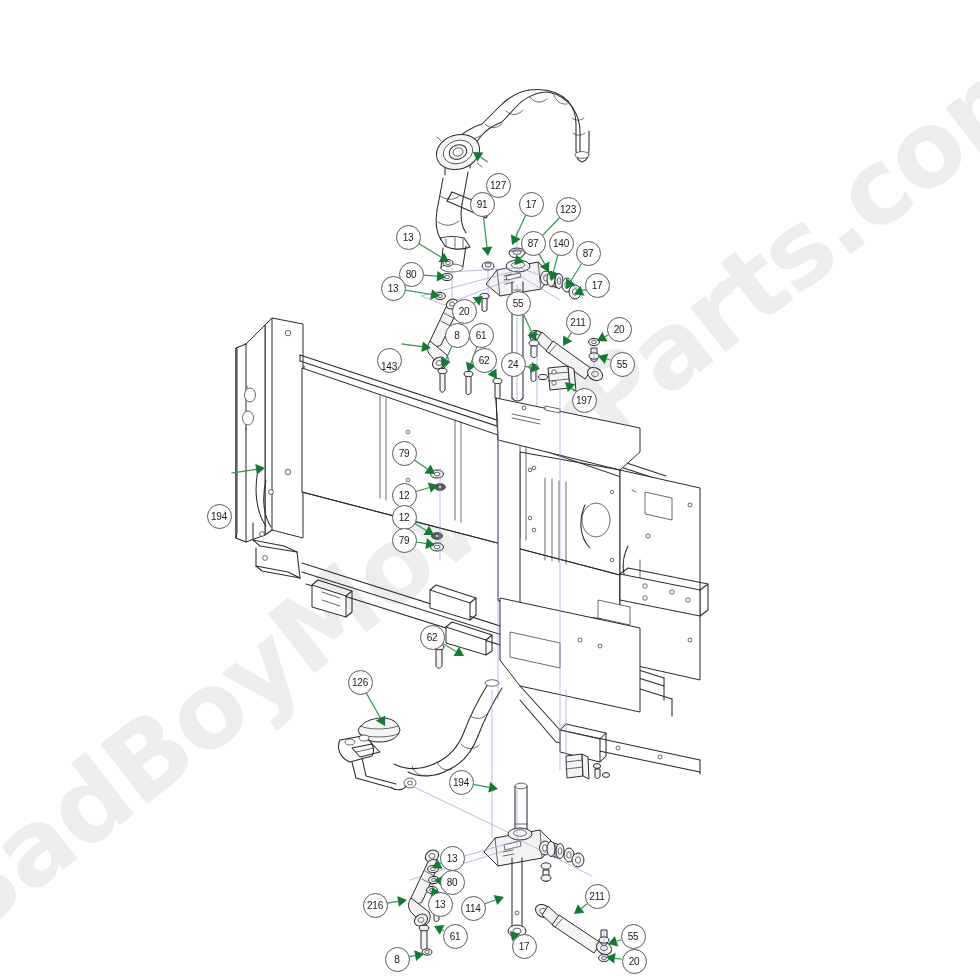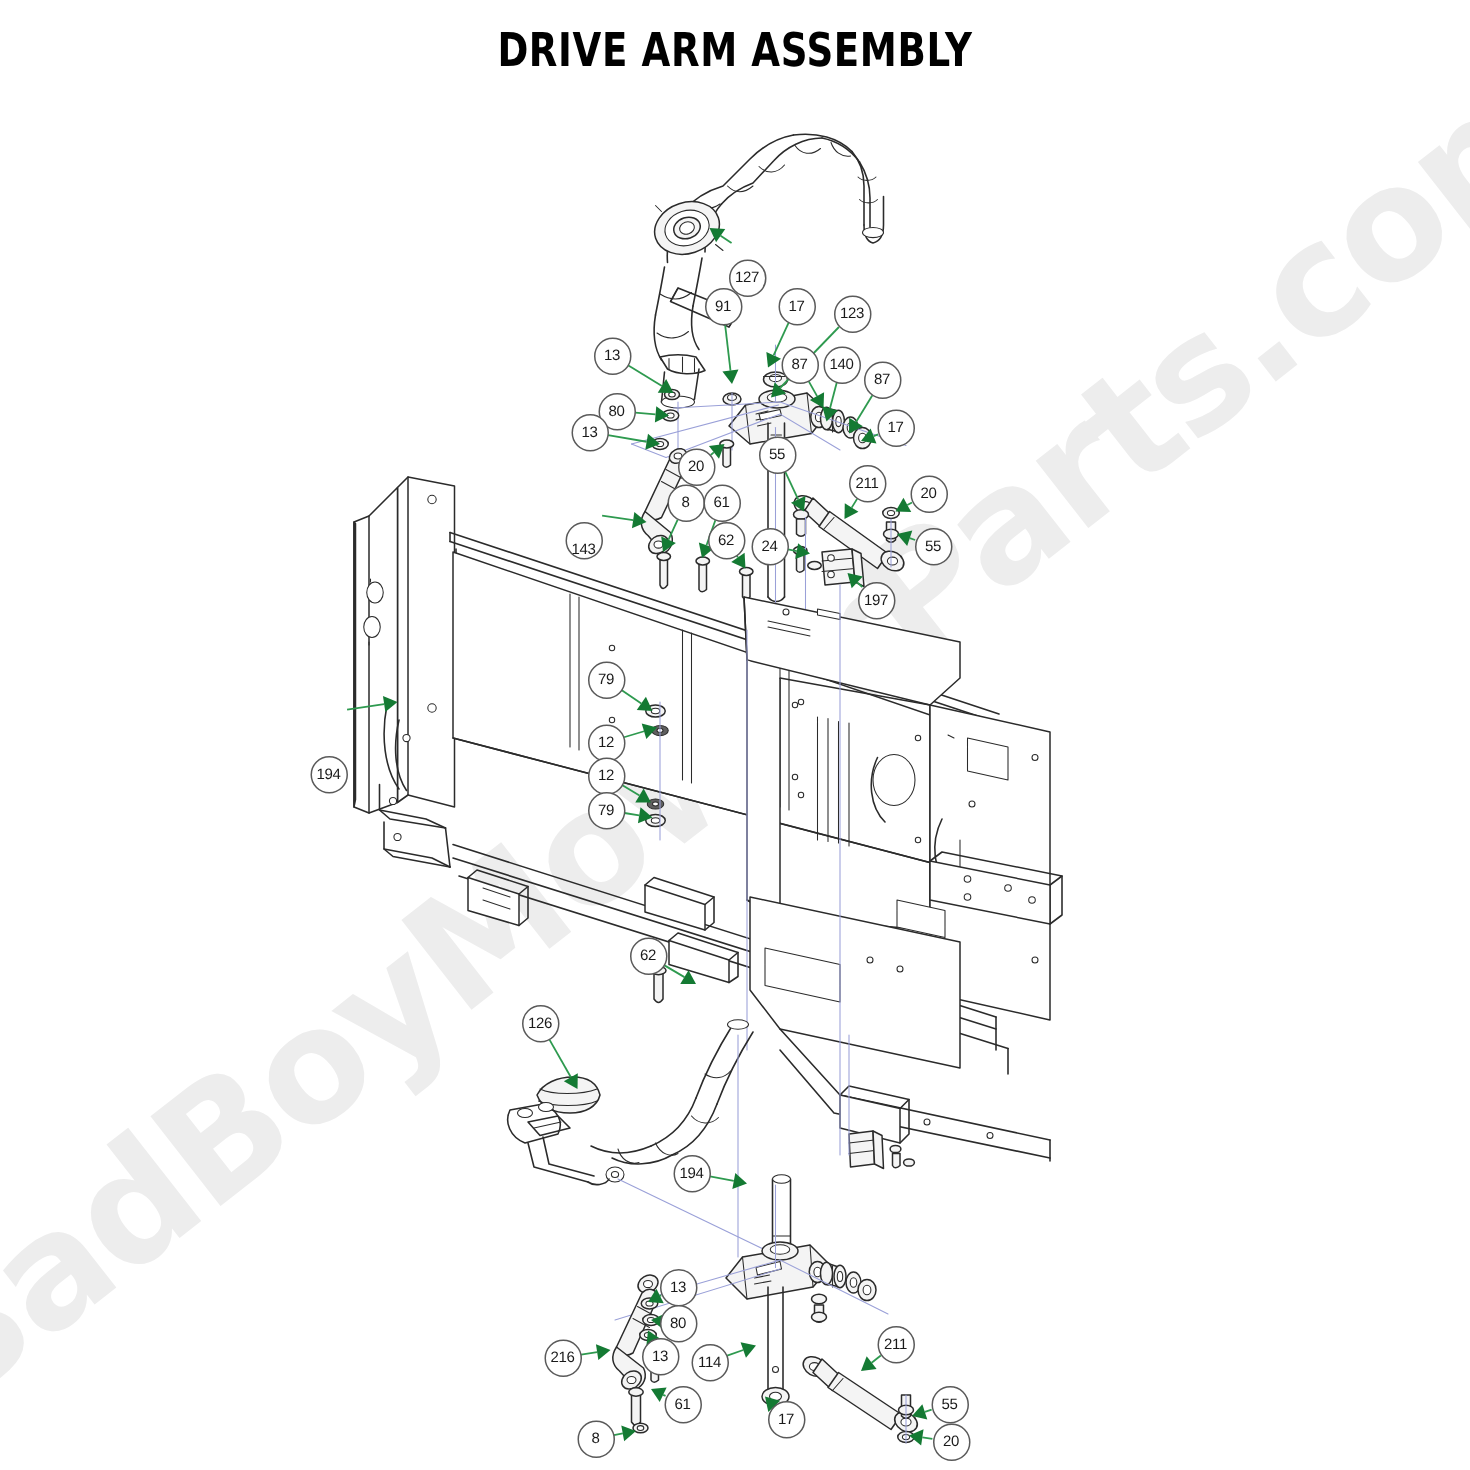--- a/index.html
+++ b/index.html
@@ -66,23 +66,20 @@
 </style>
 </head>
 <body>
 
 <div id="page">
 
   <div id="watermark">
     <div class="wm-text">BadBoyMowerParts.com</div>
   </div>
 
-  <div id="title">
-    <span class="t">DRIVE ARM ASSEMBLY</span>
-  </div>
 
   <svg id="drawing" viewBox="0 0 980 980">
     <defs>
       <style>
         .ln   { fill:none; stroke:#2b2b2b; stroke-width:1.05; stroke-linejoin:round; stroke-linecap:round; }
         .lnT  { fill:none; stroke:#2b2b2b; stroke-width:0.7;  stroke-linejoin:round; stroke-linecap:round; }
         .lnH  { fill:none; stroke:#3a3a3a; stroke-width:1.6;  stroke-linejoin:round; stroke-linecap:round; }
         .hid  { fill:none; stroke:#9aa0d8; stroke-width:0.7;  stroke-linecap:round; }
         .fw   { fill:#ffffff; stroke:#2b2b2b; stroke-width:1.0; stroke-linejoin:round; }
         .fwT  { fill:#ffffff; stroke:#2b2b2b; stroke-width:0.7; stroke-linejoin:round; }

